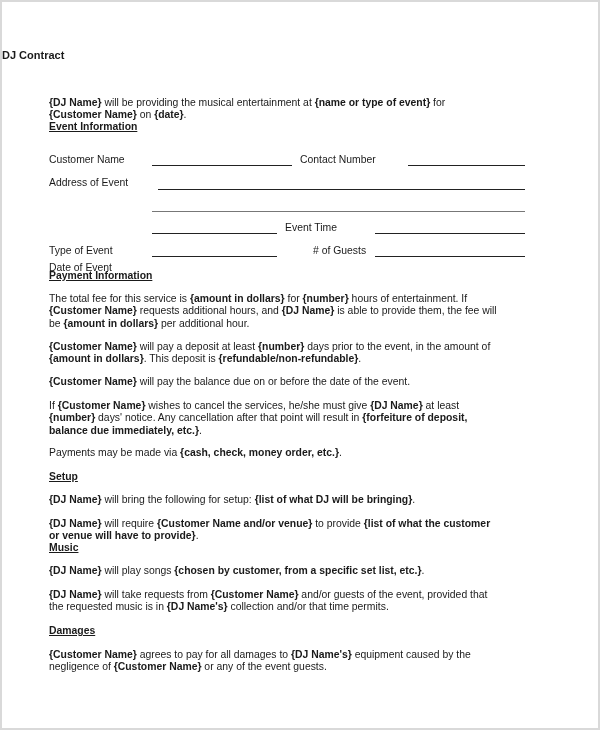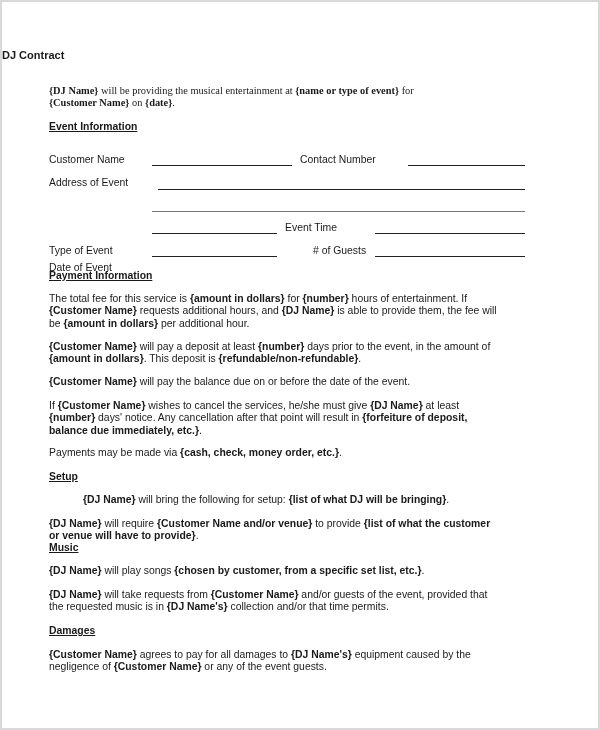--- a/index.html
+++ b/index.html
@@ -19,21 +19,21 @@
   .line { position:absolute; height:0; border-top:1px solid #222; }
   .line.gray { border-top:1px solid #777; }
 </style>
 </head>
 <body>
 
 <div class="page">
 
   <div class="abs title">DJ Contract</div>
 
-  <div class="abs para" style="top:83px;font-family:Liberation Serif, serif;">
+  <div class="abs para" style="top:95px;">
     <b>{DJ Name}</b><span> will be providing the musical entertainment at </span><b>{name or type of event}</b><span> for</span><br>
     <b>{Customer Name}</b><span> on </span><b>{date}</b><span>.</span>
   </div>
 
   <div class="abs heading" style="top:119px;">Event Information</div>
 
   <div class="label" style="left:47px; top:152px;">Customer Name</div>
   <div class="line" style="left:150px; width:140px; top:163px;"></div>
   <div class="label" style="left:298px; top:152px;">Contact Number</div>
   <div class="line" style="left:406px; width:117px; top:163px;"></div>
@@ -74,21 +74,21 @@
     <b>{number}</b><span> days' notice. Any cancellation after that point will result in </span><b>{forfeiture of deposit,</b><br>
     <b>balance due immediately, etc.}</b><span>.</span>
   </div>
 
   <div class="abs para" style="top:445px;">
     <span>Payments may be made via </span><b>{cash, check, money order, etc.}</b><span>.</span>
   </div>
 
   <div class="abs heading" style="top:469px;">Setup</div>
 
-  <div class="abs para" style="top:492px;margin-left:34px;">
+  <div class="abs para" style="top:492px;">
     <b>{DJ Name}</b><span> will bring the following for setup: </span><b>{list of what DJ will be bringing}</b><span>.</span>
   </div>
 
   <div class="abs para" style="top:516px;">
     <b>{DJ Name}</b><span> will require </span><b>{Customer Name and/or venue}</b><span> to provide </span><b>{list of what the customer</b><br>
     <b>or venue will have to provide}</b><span>.</span>
   </div>
 
   <div class="abs heading" style="top:540px;">Music</div>
 

